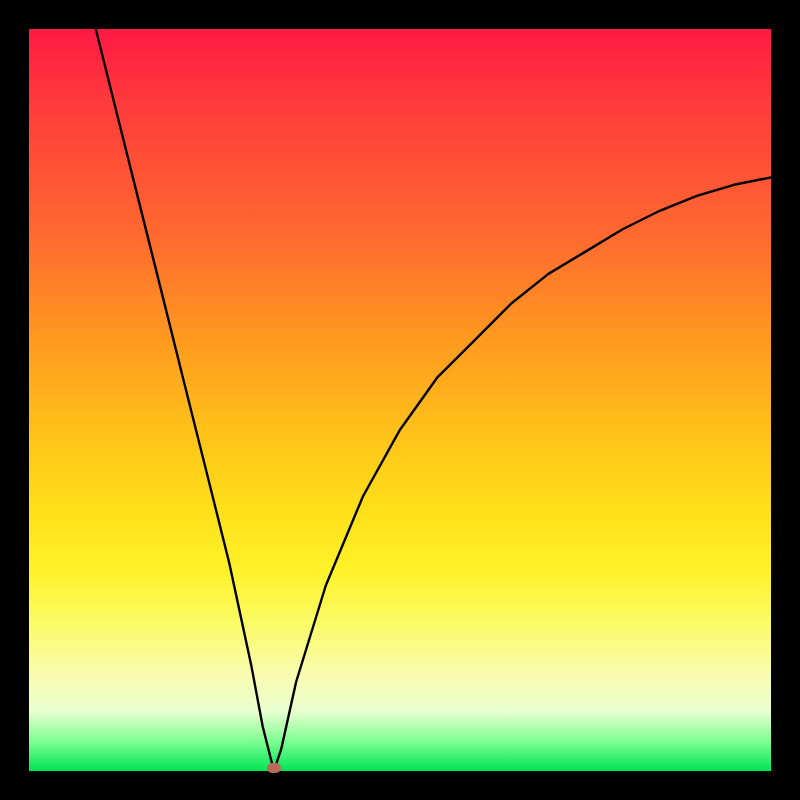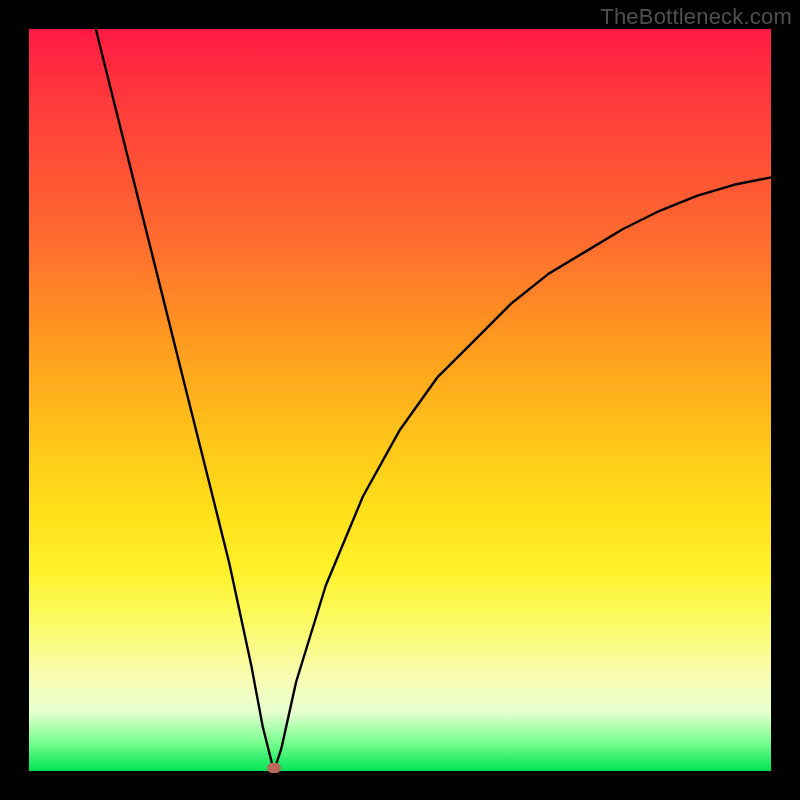--- a/index.html
+++ b/index.html
@@ -71,14 +71,13 @@
 </head>
 <body>
 
 <div class="frame">
   <div class="plot">
     <svg class="curve" viewBox="0 0 742 742" preserveAspectRatio="none">
       <path id="curve-path" fill="none" stroke="#000" stroke-width="2.4" stroke-linejoin="round" stroke-linecap="round" d="M66.8 0.0 L89.0 89.0 L111.3 178.1 L133.6 267.1 L155.8 356.2 L178.1 445.2 L200.3 534.2 L222.6 638.1 L233.7 697.5 L244.9 742.0 L252.3 719.7 L267.1 653.0 L296.8 556.5 L333.9 467.5 L371.0 400.7 L408.1 348.7 L445.2 311.6 L482.3 274.5 L519.4 244.9 L556.5 222.6 L593.6 200.3 L630.7 181.8 L667.8 166.9 L704.9 155.8 L742.0 148.4"></path>
     </svg>
     <div class="marker" id="min-marker" style="left: 237.86px; top: 734px; background: rgb(187, 106, 90);"></div>
   </div>
-  <div class="watermark">TheBottleneck.com</div>
 </div>
 
 </body></html>

